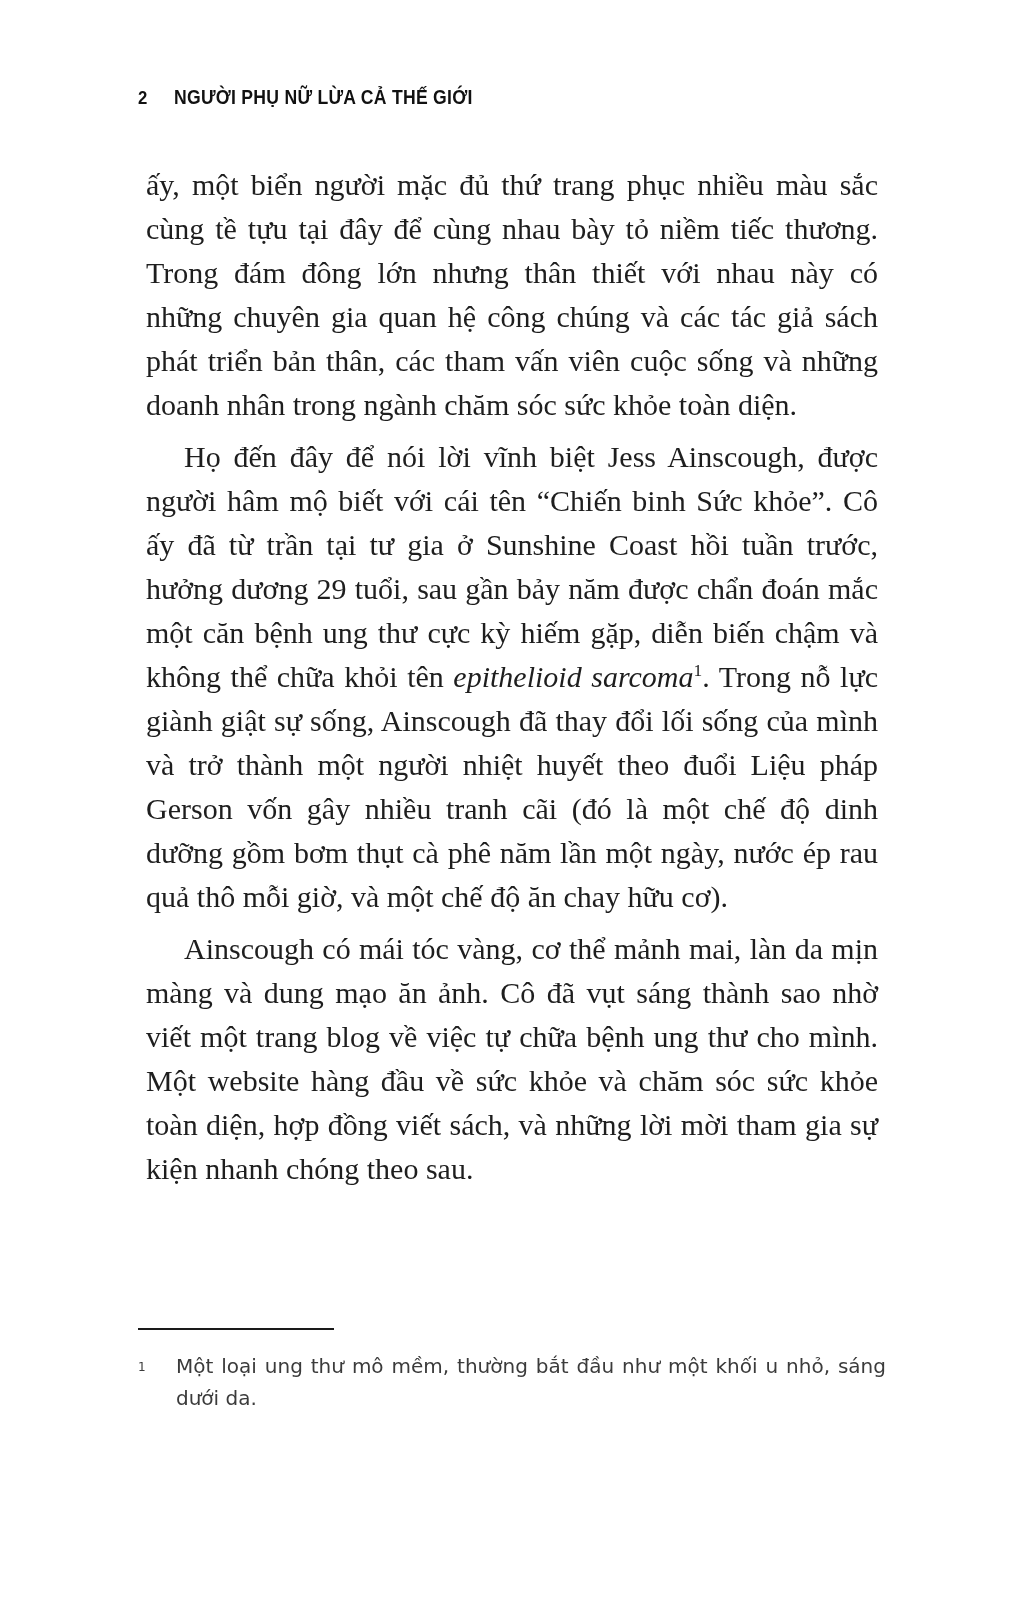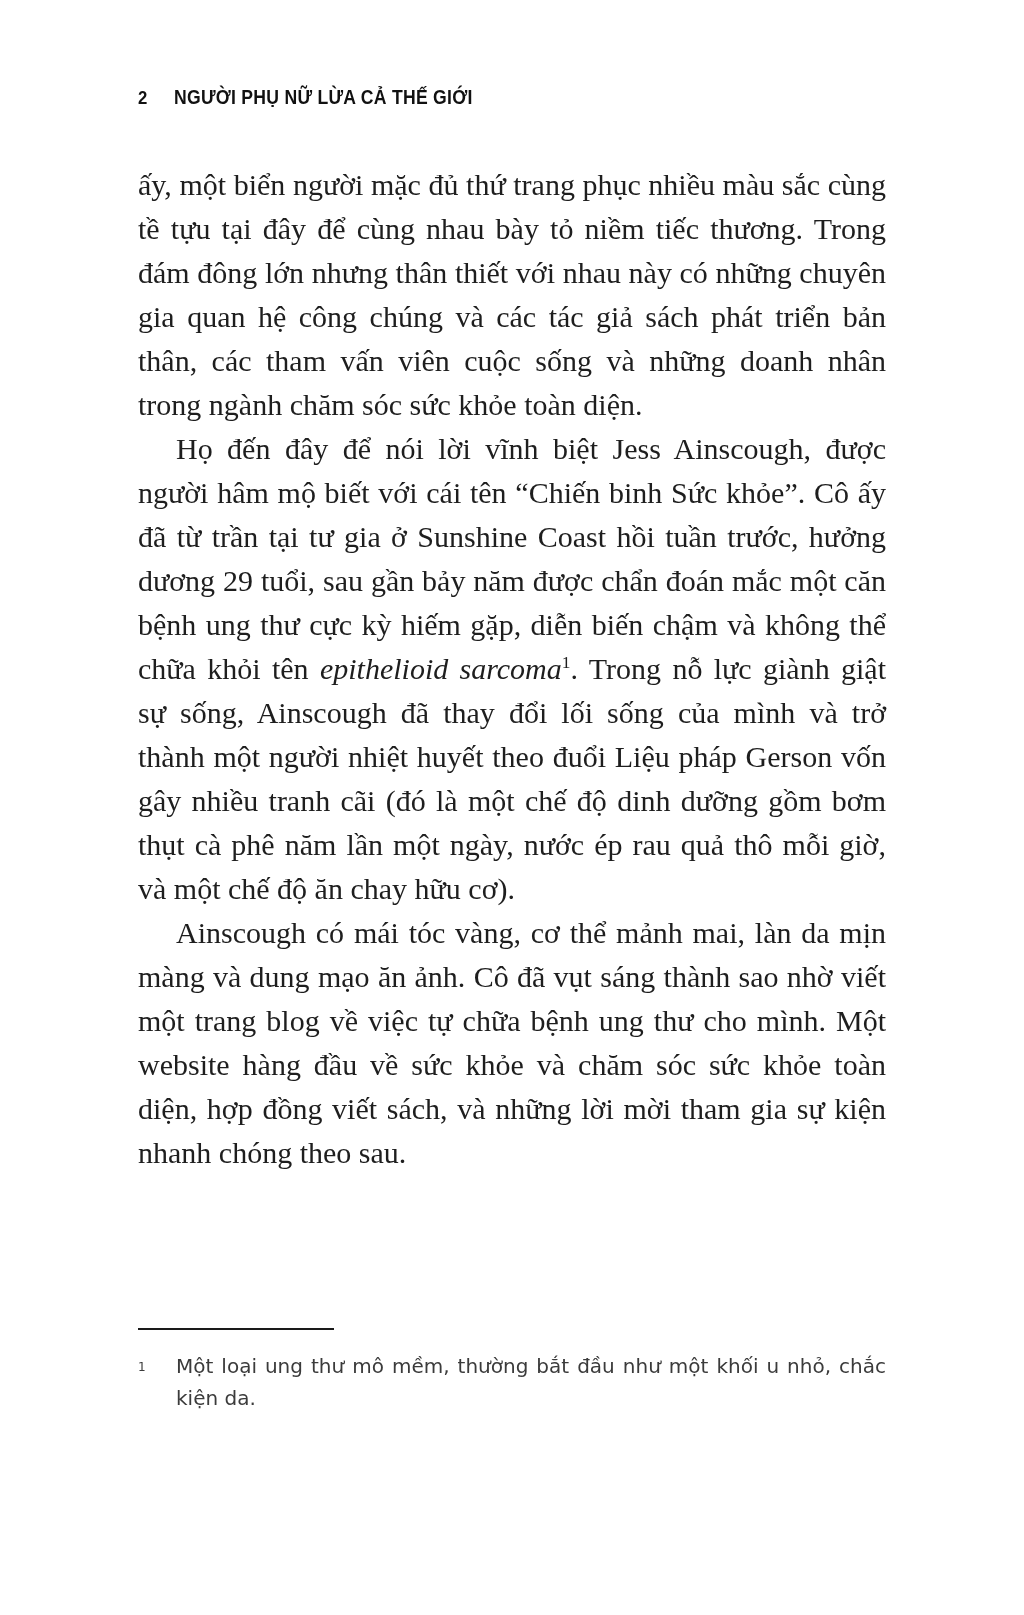--- a/index.html
+++ b/index.html
@@ -35,21 +35,21 @@
     font-size: 19px;
   }
   .body-text {
     margin-top: 54px;
     font-size: 30px;
     line-height: 44px;
     text-align: justify;
     color: #1e1e1e;
   }
   .para {
-    margin: 0;
+    margin: 8px;
     padding: 0;
   }
   .para.indent {
     text-indent: 38px;
   }
   .italic-term {
   }
   .fn-ref {
     font-size: 0.58em;
     line-height: 0;
@@ -102,17 +102,17 @@
     <p class="para indent"><span>Họ đến đây để nói lời vĩnh biệt Jess Ainscough, được người hâm mộ biết với cái tên “Chiến binh Sức khỏe”. Cô ấy đã từ trần tại tư gia ở Sunshine Coast hồi tuần trước, hưởng dương 29 tuổi, sau gần bảy năm được chẩn đoán mắc một căn bệnh ung thư cực kỳ hiếm gặp, diễn biến chậm và không thể chữa khỏi tên </span><em class="italic-term">epithelioid sarcoma</em><sup class="fn-ref">1</sup><span>. Trong nỗ lực giành giật sự sống, Ainscough đã thay đổi lối sống của mình và trở thành một người nhiệt huyết theo đuổi Liệu pháp Gerson vốn gây nhiều tranh cãi (đó là một chế độ dinh dưỡng gồm bơm thụt cà phê năm lần một ngày, nước ép rau quả thô mỗi giờ, và một chế độ ăn chay hữu cơ).</span></p>
 
     <p class="para indent">Ainscough có mái tóc vàng, cơ thể mảnh mai, làn da mịn màng và dung mạo ăn ảnh. Cô đã vụt sáng thành sao nhờ viết một trang blog về việc tự chữa bệnh ung thư cho mình. Một website hàng đầu về sức khỏe và chăm sóc sức khỏe toàn diện, hợp đồng viết sách, và những lời mời tham gia sự kiện nhanh chóng theo sau.</p>
 
   </main>
 
   <footer class="footnote-area">
     <div class="footnote-rule"></div>
     <div class="footnote">
       <span class="footnote-marker">1</span>
-      <span class="footnote-text">Một loại ung thư mô mềm, thường bắt đầu như một khối u nhỏ, chắc kiện da.</span>
+      <span class="footnote-text">Một loại ung thư mô mềm, thường bắt đầu như một khối u nhỏ, sáng dưới da.</span>
     </div>
   </footer>
 
 </div>
 
 </body></html>

